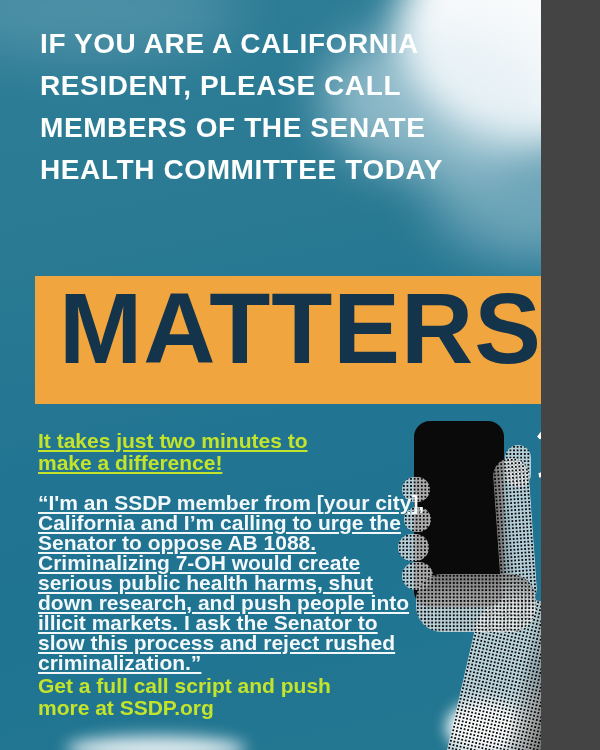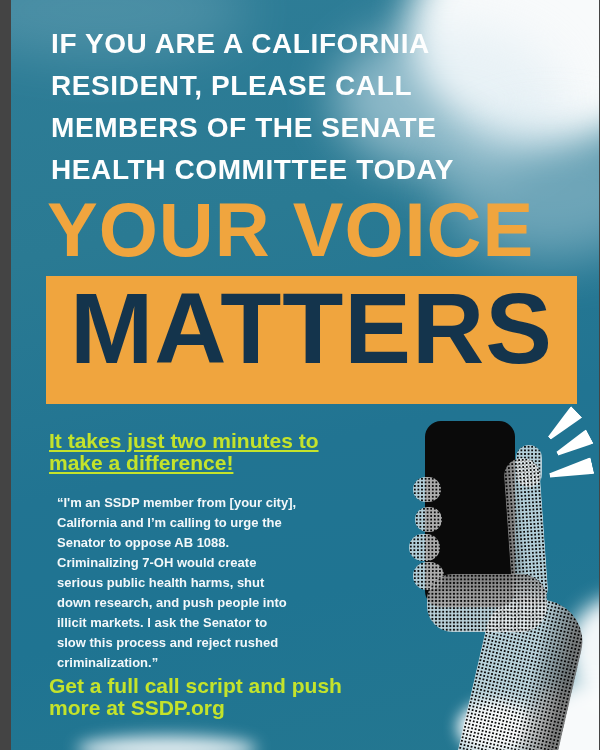--- a/index.html
+++ b/index.html
@@ -1,20 +1,19 @@
 <!DOCTYPE html>
 <html><head>
 <meta charset="utf-8">
 <style>
   html,body{margin:0;padding:0;background:#444;}
   .poster{
-    position:relative;width:588px;height:750px;overflow:hidden;
+    position:relative;width:541px;height:750px;overflow:hidden;
     font-family:"Liberation Sans",sans-serif;
     background:linear-gradient(168deg,#2e7d97 0%,#2a7a93 30%,#217492 58%,#1f7492 75%,#247790 100%);
-    margin-left:11px;
   }
   
   .cloud{position:absolute;border-radius:50%;background:#fff;pointer-events:none;}
   .c-tr-main {left:398px;top:-86px;width:280px;height:230px;filter:blur(18px);opacity:.97;}
   .c-tr-ext  {left:322px;top:24px;width:230px;height:150px;filter:blur(24px);opacity:.55;background:#dcebf2;}
   .c-tr-fade {left:430px;top:120px;width:220px;height:140px;filter:blur(26px);opacity:.42;background:#cfe3ec;}
   .c-tl-wisp {left:-60px;top:-40px;width:300px;height:100px;filter:blur(26px);opacity:.14;}
   .c-mr      {left:556px;top:596px;width:110px;height:110px;filter:blur(10px);opacity:.95;}
   .c-br      {left:514px;top:676px;width:150px;height:120px;filter:blur(11px);opacity:.97;}
   .c-arm-puff{left:446px;top:700px;width:78px;height:54px;filter:blur(7px);opacity:.92;}
@@ -22,21 +21,21 @@
   
   .txt{position:absolute;white-space:pre-line;font-weight:bold;}
   .headline{left:40px;top:23px;font-size:28px;line-height:42px;letter-spacing:.6px;color:#fdfefe;}
   .your-voice{left:36px;top:192px;font-size:76px;line-height:1;letter-spacing:1px;color:#f0a53e;}
   .matters-banner{
     position:absolute;left:35px;top:276px;width:531px;height:128px;
     background:#f0a53e;display:flex;justify-content:center;
   }
   .matters-text{font-weight:bold;font-size:100px;line-height:1;letter-spacing:1px;color:#14344c;padding-top:2px;}
   .intro{left:38px;top:430px;font-size:21px;line-height:22px;color:#c4e32b;text-decoration:underline;}
-  .quote{left:46px;top:493px;font-size:13px;line-height:20px;color:#f3f8fa;}
+  .quote{left:38px;top:493px;font-size:21px;line-height:20px;color:#f3f8fa;text-decoration:underline;}
   .cta{left:38px;top:675px;font-size:21px;line-height:22px;color:#c4e32b;}
   
   .ht{
     background-color:rgba(248,248,248,.68);
     background-image:radial-gradient(circle,#0b0b0b 1.05px,transparent 1.4px);
     background-size:3.6px 3.6px;
   }
   .hand-part{position:absolute;}
   .phone{
     position:absolute;left:414px;top:421px;width:90px;height:186px;
@@ -109,21 +108,20 @@
     <div class="dash d1"></div>
     <div class="dash d2"></div>
     <div class="dash d3"></div>
   </div>
 
   <div class="txt headline z-text">IF YOU ARE A CALIFORNIA
 RESIDENT, PLEASE CALL
 MEMBERS OF THE SENATE
 HEALTH COMMITTEE TODAY</div>
 
-  <div class="txt your-voice z-text">YOUR VOICE</div>
 
   <div class="matters-banner z-text">
     <span class="matters-text">MATTERS</span>
   </div>
 
   <div class="txt intro z-text">It takes just two minutes to
 make a difference!</div>
 
   <div class="txt quote z-text">“I'm an SSDP member from [your city],
 California and I’m calling to urge the

